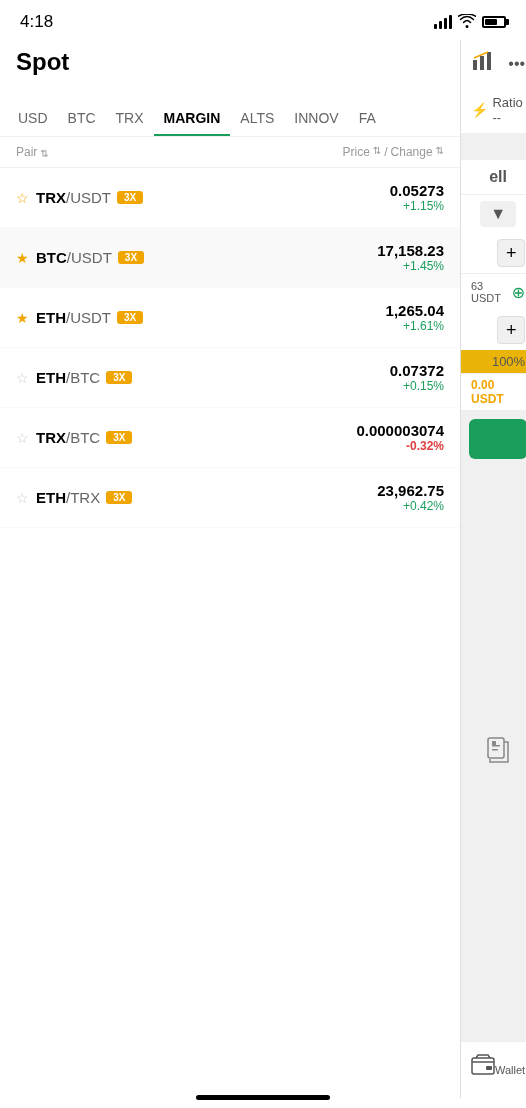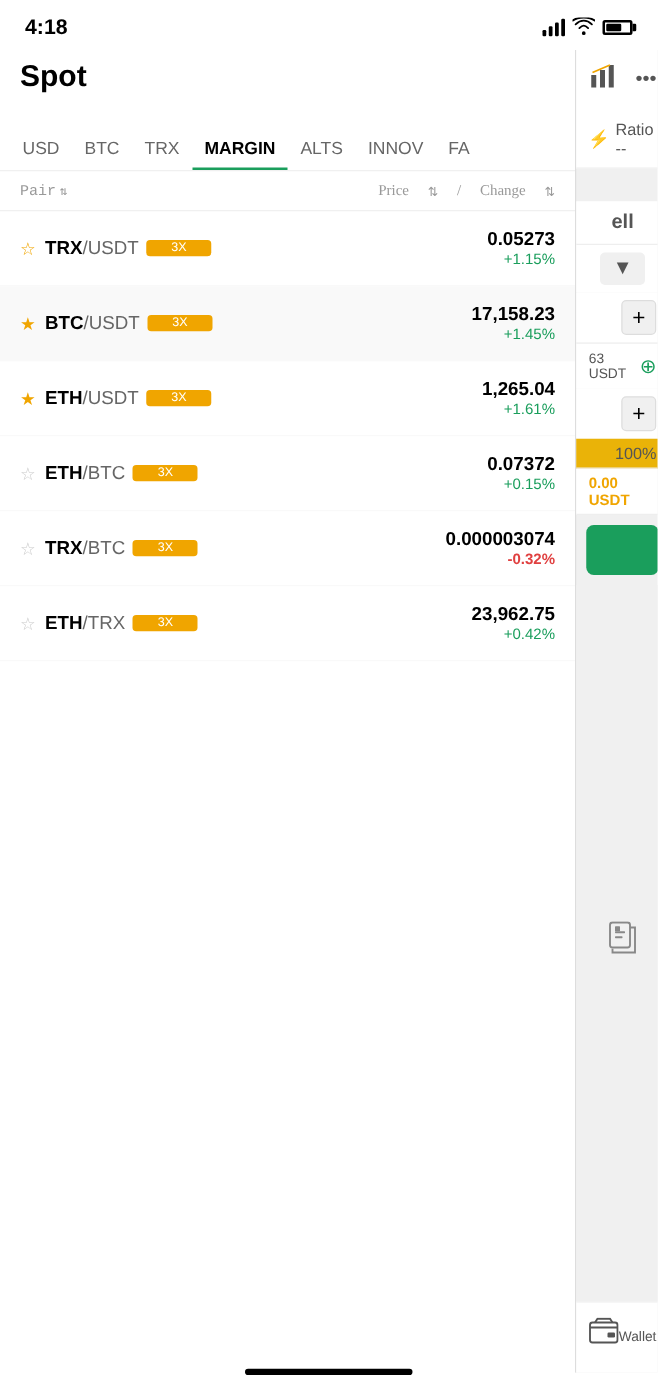--- a/index.html
+++ b/index.html
@@ -16,21 +16,21 @@
     
     .status-bar {
       display: flex;
       justify-content: space-between;
       align-items: center;
       padding: 12px 20px 8px 20px;
       background: #fff;
     }
     .status-time {
       font-size: 17px;
-      font-weight: 700;
+      font-weight: 400;
       color: #000;
     }
     .status-icons {
       display: flex;
       align-items: center;
       gap: 6px;
     }
     .signal-bars {
       display: flex;
       align-items: flex-end;
@@ -162,29 +162,27 @@
       align-items: center;
       padding: 8px 16px;
       border-bottom: 1px solid #f0f0f0;
     }
     .table-header-pair {
       font-size: 12px;
       color: #999;
       display: flex;
       align-items: flex-end;
       gap: 3px;
-      font-family: Liberation Mono, monospace;
     }
     .table-header-right {
       font-size: 12px;
       color: #999;
       display: flex;
-      align-items: flex-end;
-      gap: 15px;
-      font-family: Liberation Serif, serif;
+      align-items: flex-start;
+      gap: 3px;
     }
     .sort-arrows {
       font-size: 10px;
       color: #999;
     }
 
     
     .pair-list {
       flex: 1;
       overflow-y: auto;
@@ -216,22 +214,22 @@
       color: #000;
     }
     .pair-name .quote {
       font-weight: 400;
       color: #666;
     }
     .pair-badge {
       background: #f0a500;
       color: #fff;
       font-size: 10px;
-      font-weight: 400;
-      padding: 1px 20px;
+      font-weight: 700;
+      padding: 1px 7px;
       border-radius: 3px;
     }
     .pair-right {
       text-align: right;
     }
     .pair-price {
       font-size: 15px;
       font-weight: 600;
       color: #000;
     }

